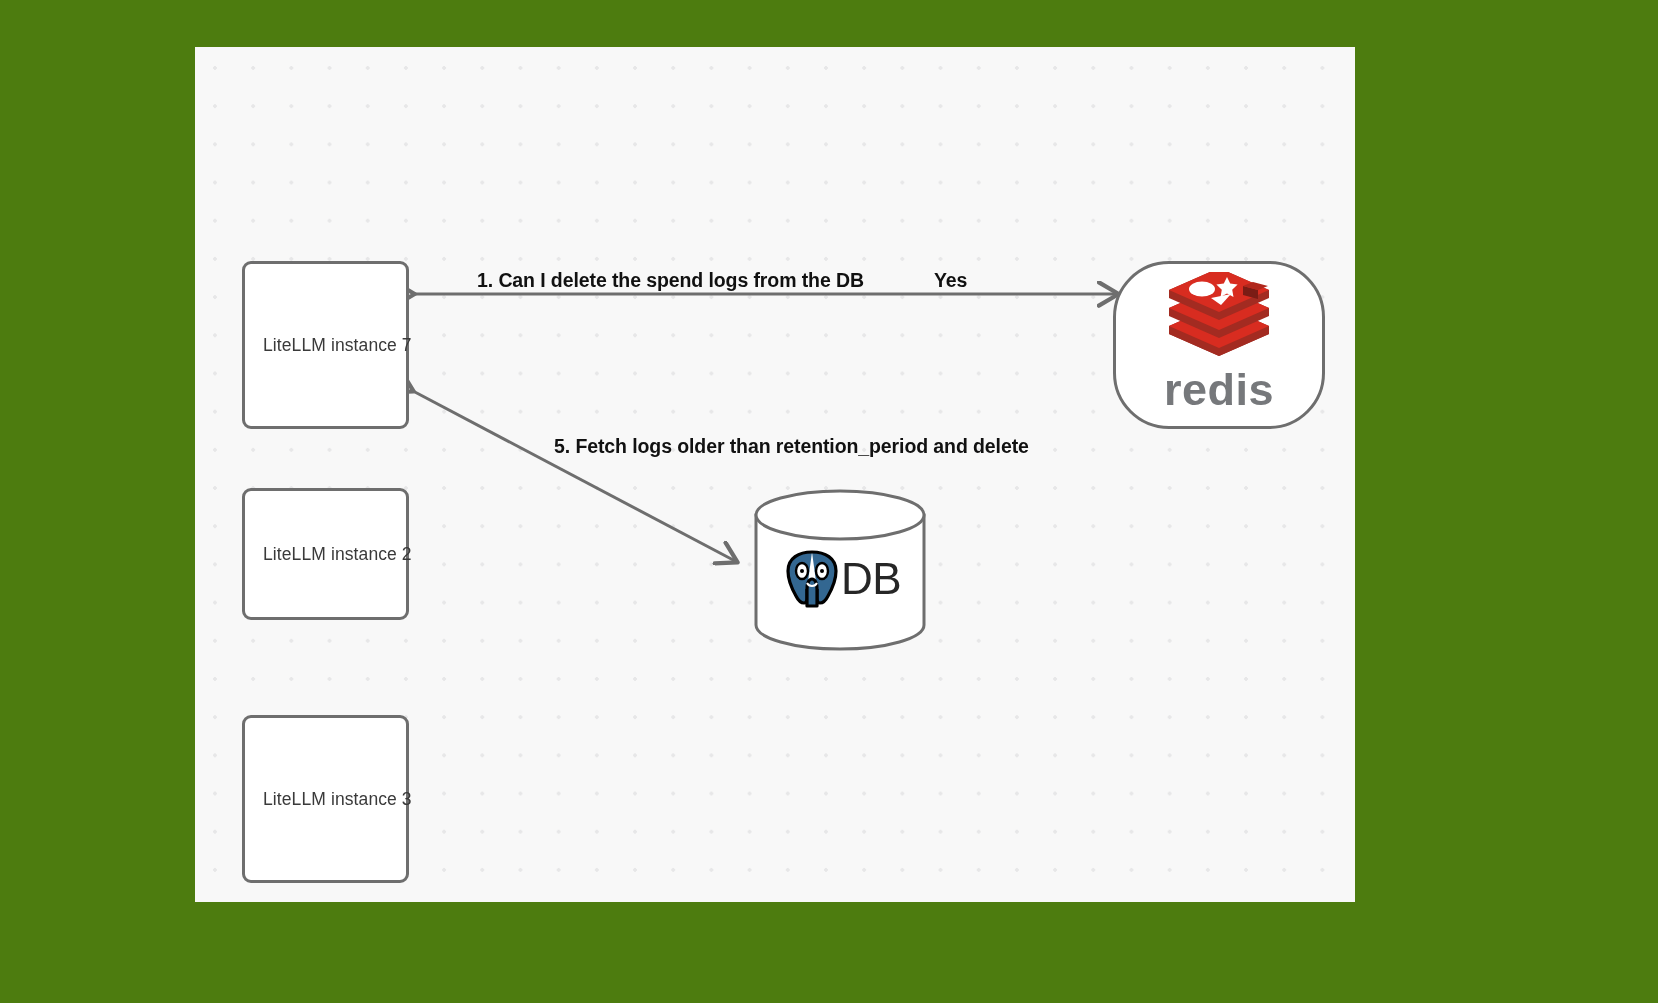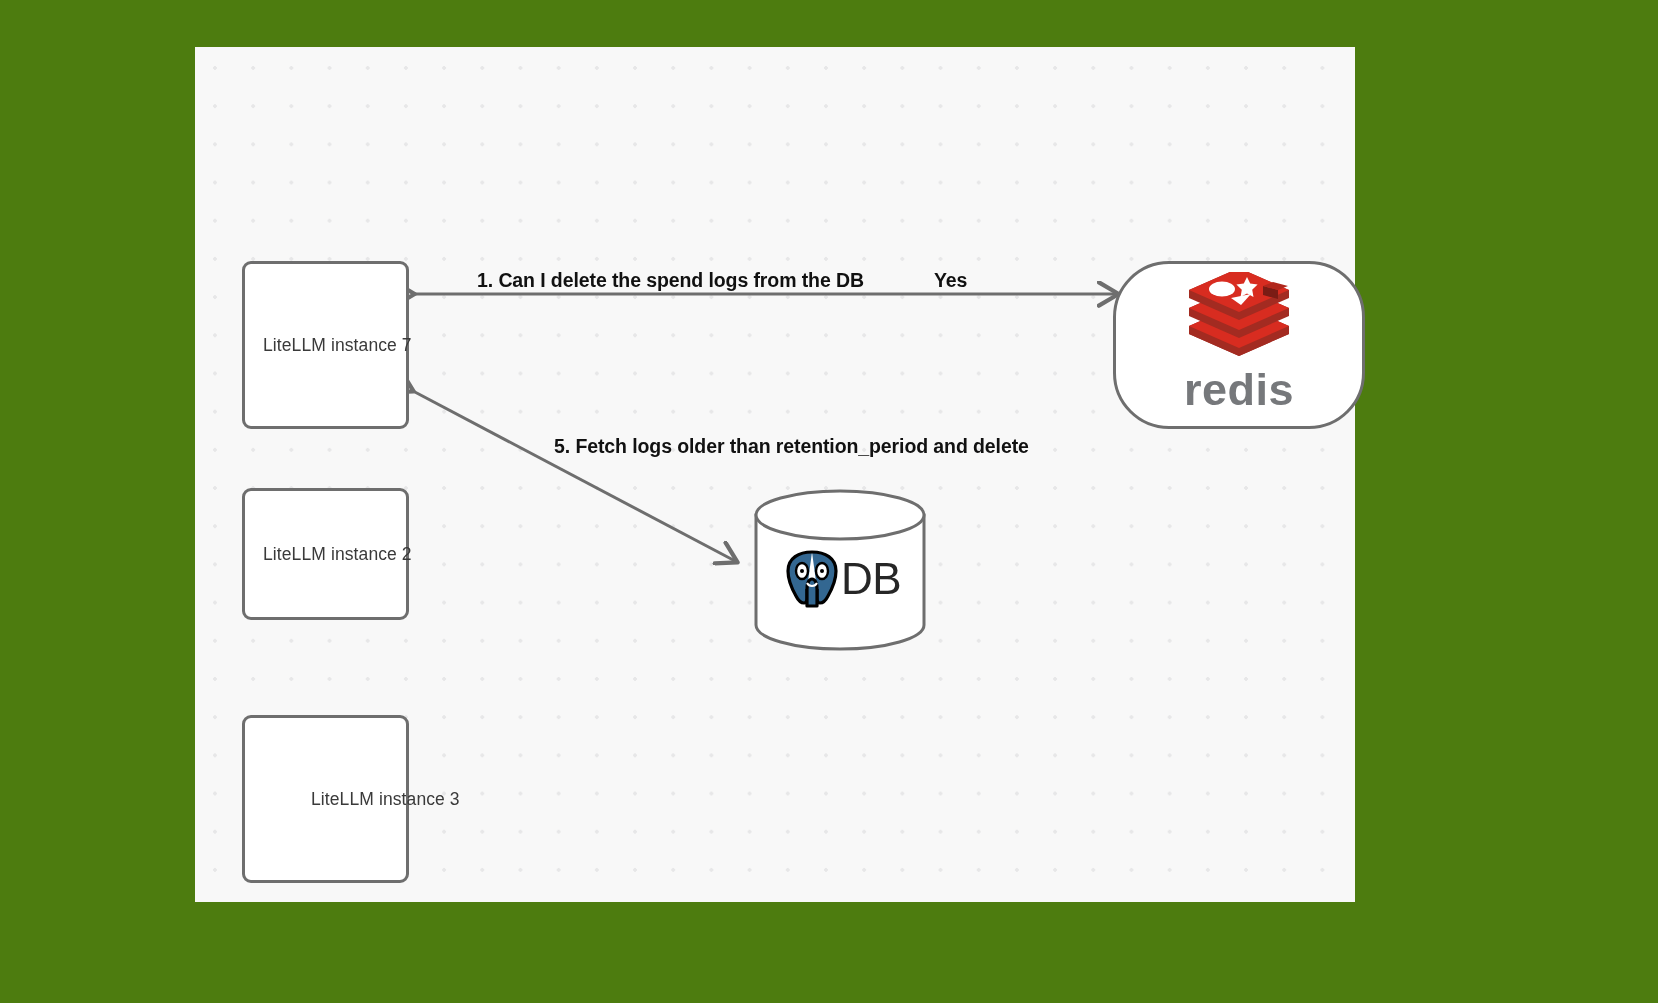--- a/index.html
+++ b/index.html
@@ -135,25 +135,25 @@
   <div class="edge-label" style="left:554px; top:435px;">5.  Fetch logs older than retention_period and delete</div>
 
   <div class="node instance-box" style="left:242px; top:261px; width:167px; height:168px;">
     <span class="instance-label">LiteLLM instance 7</span>
   </div>
 
   <div class="node instance-box" style="left:242px; top:488px; width:167px; height:132px;">
     <span class="instance-label">LiteLLM instance 2</span>
   </div>
 
-  <div class="node instance-box" style="left:242px; top:715px; width:167px; height:168px;padding-left:48px;">
+  <div class="node instance-box" style="left:242px; top:715px; width:167px; height:168px;">
     <span class="instance-label">LiteLLM instance 3</span>
   </div>
 
-  <div class="node redis-box" style="left:1113px; top:261px; width:252px; height:168px;">
+  <div class="node redis-box" style="left:1113px; top:261px; width:212px; height:168px;">
 
     <span style="display:block; width:108px; height:88px; margin-top:-2px;">
       <svg width="108" height="88" viewBox="0 0 108 88">
 
         <path d="M4 62 L54 40 L104 62 L54 84 Z" fill="#a32b21"></path>
         <path d="M4 62 L4 54 L54 32 L104 54 L104 62 L54 84 Z" fill="#a32b21"></path>
         <path d="M4 54 L54 32 L104 54 L54 76 Z" fill="#d82c20"></path>
 
         <path d="M4 44 L4 36 L54 14 L104 36 L104 44 L54 66 Z" fill="#a32b21"></path>
         <path d="M4 36 L54 14 L104 36 L54 58 Z" fill="#d82c20"></path>

